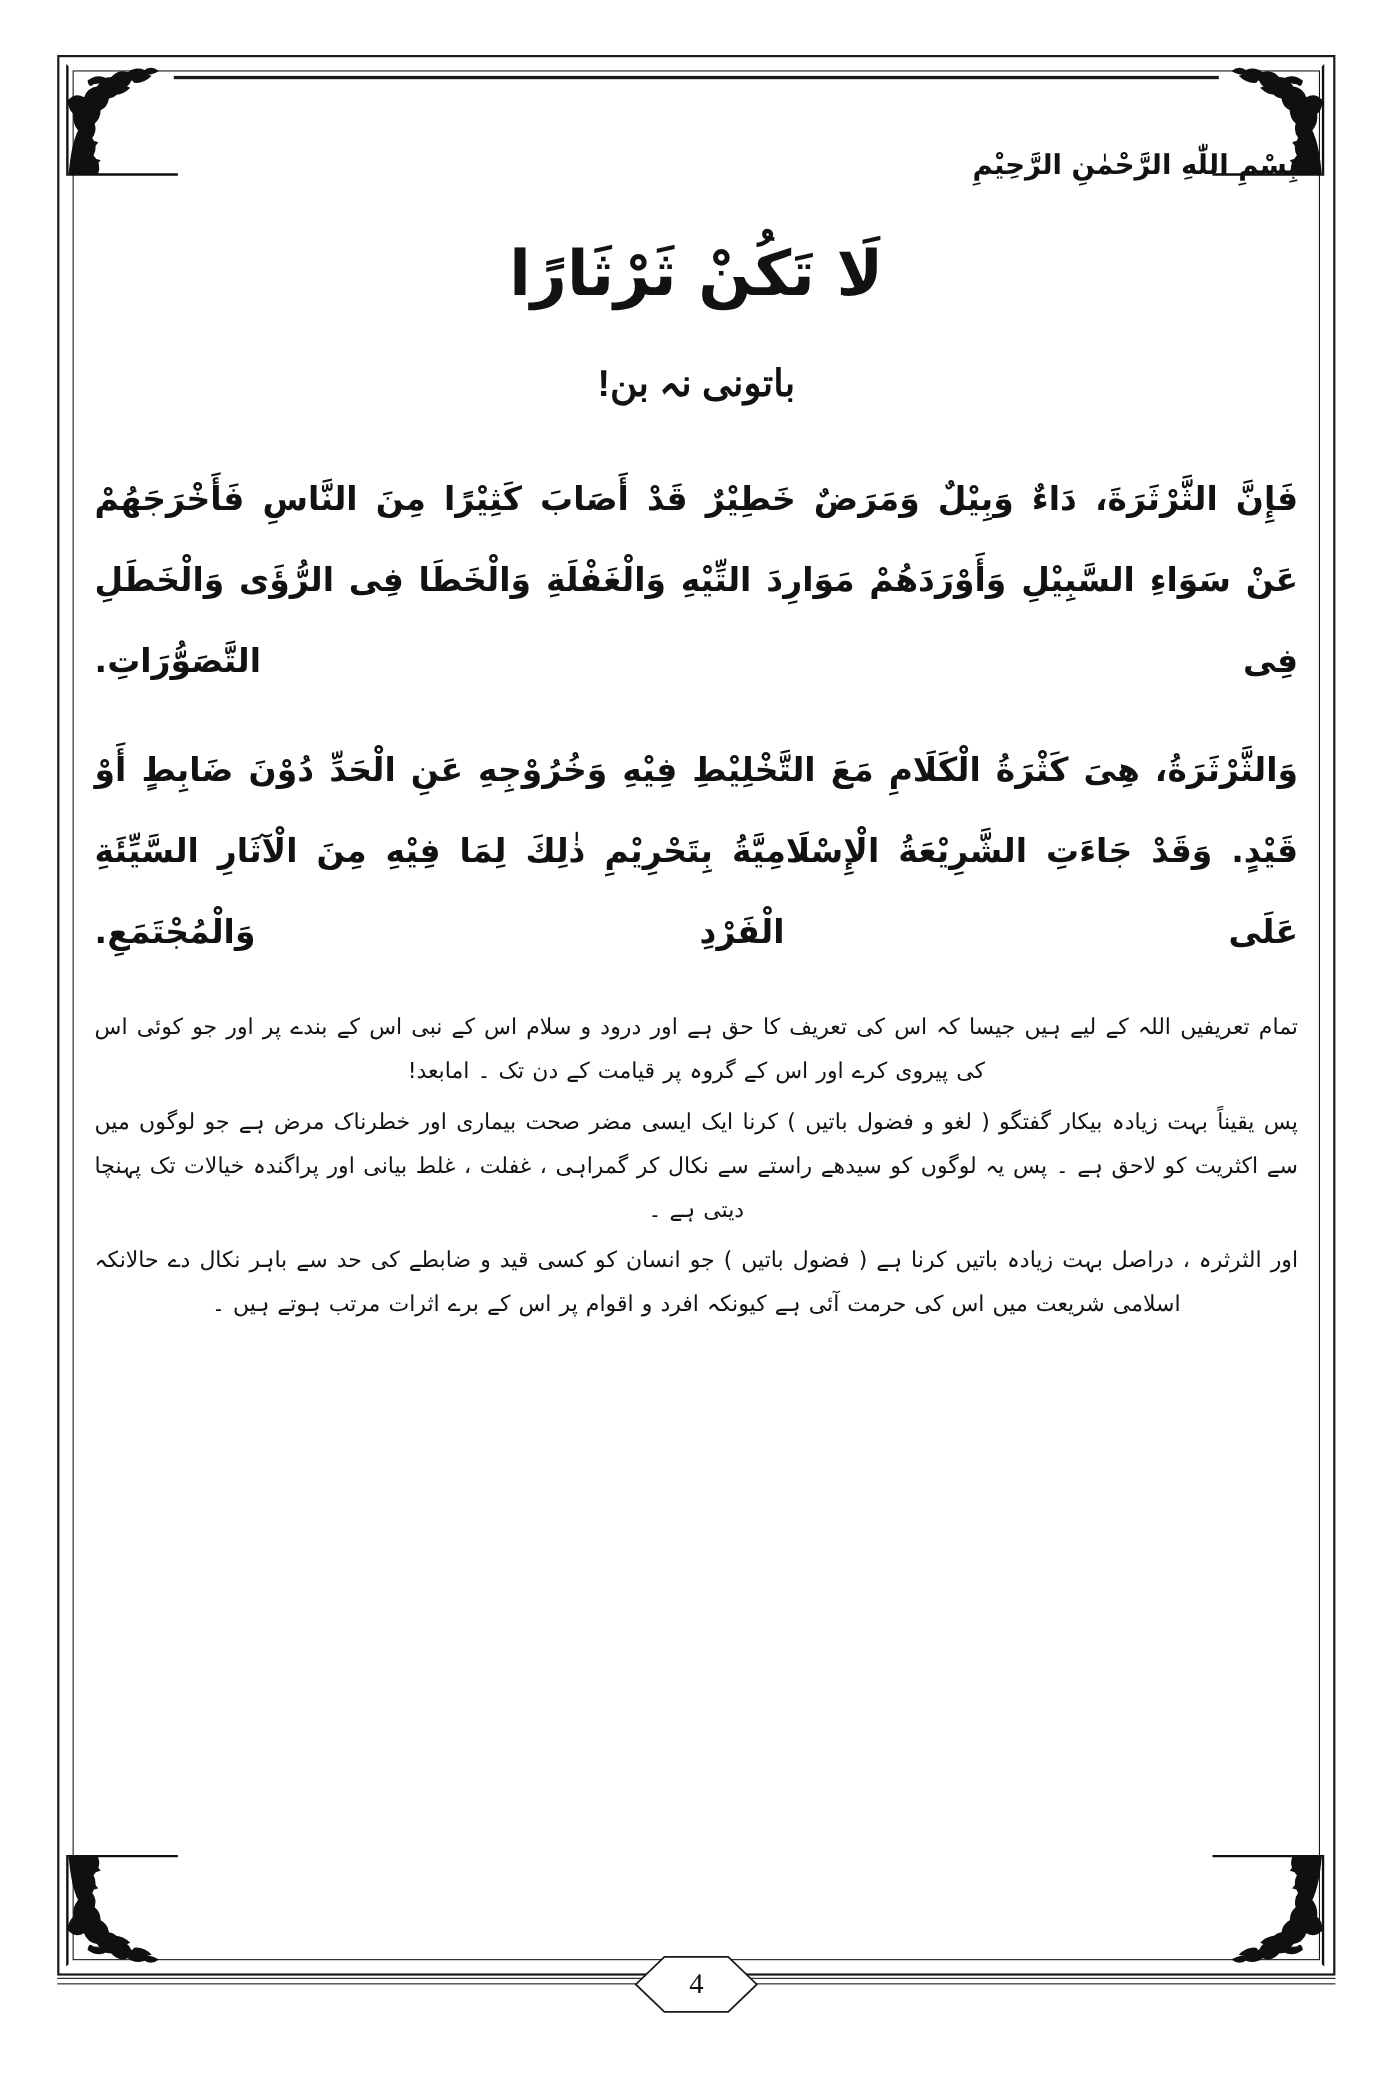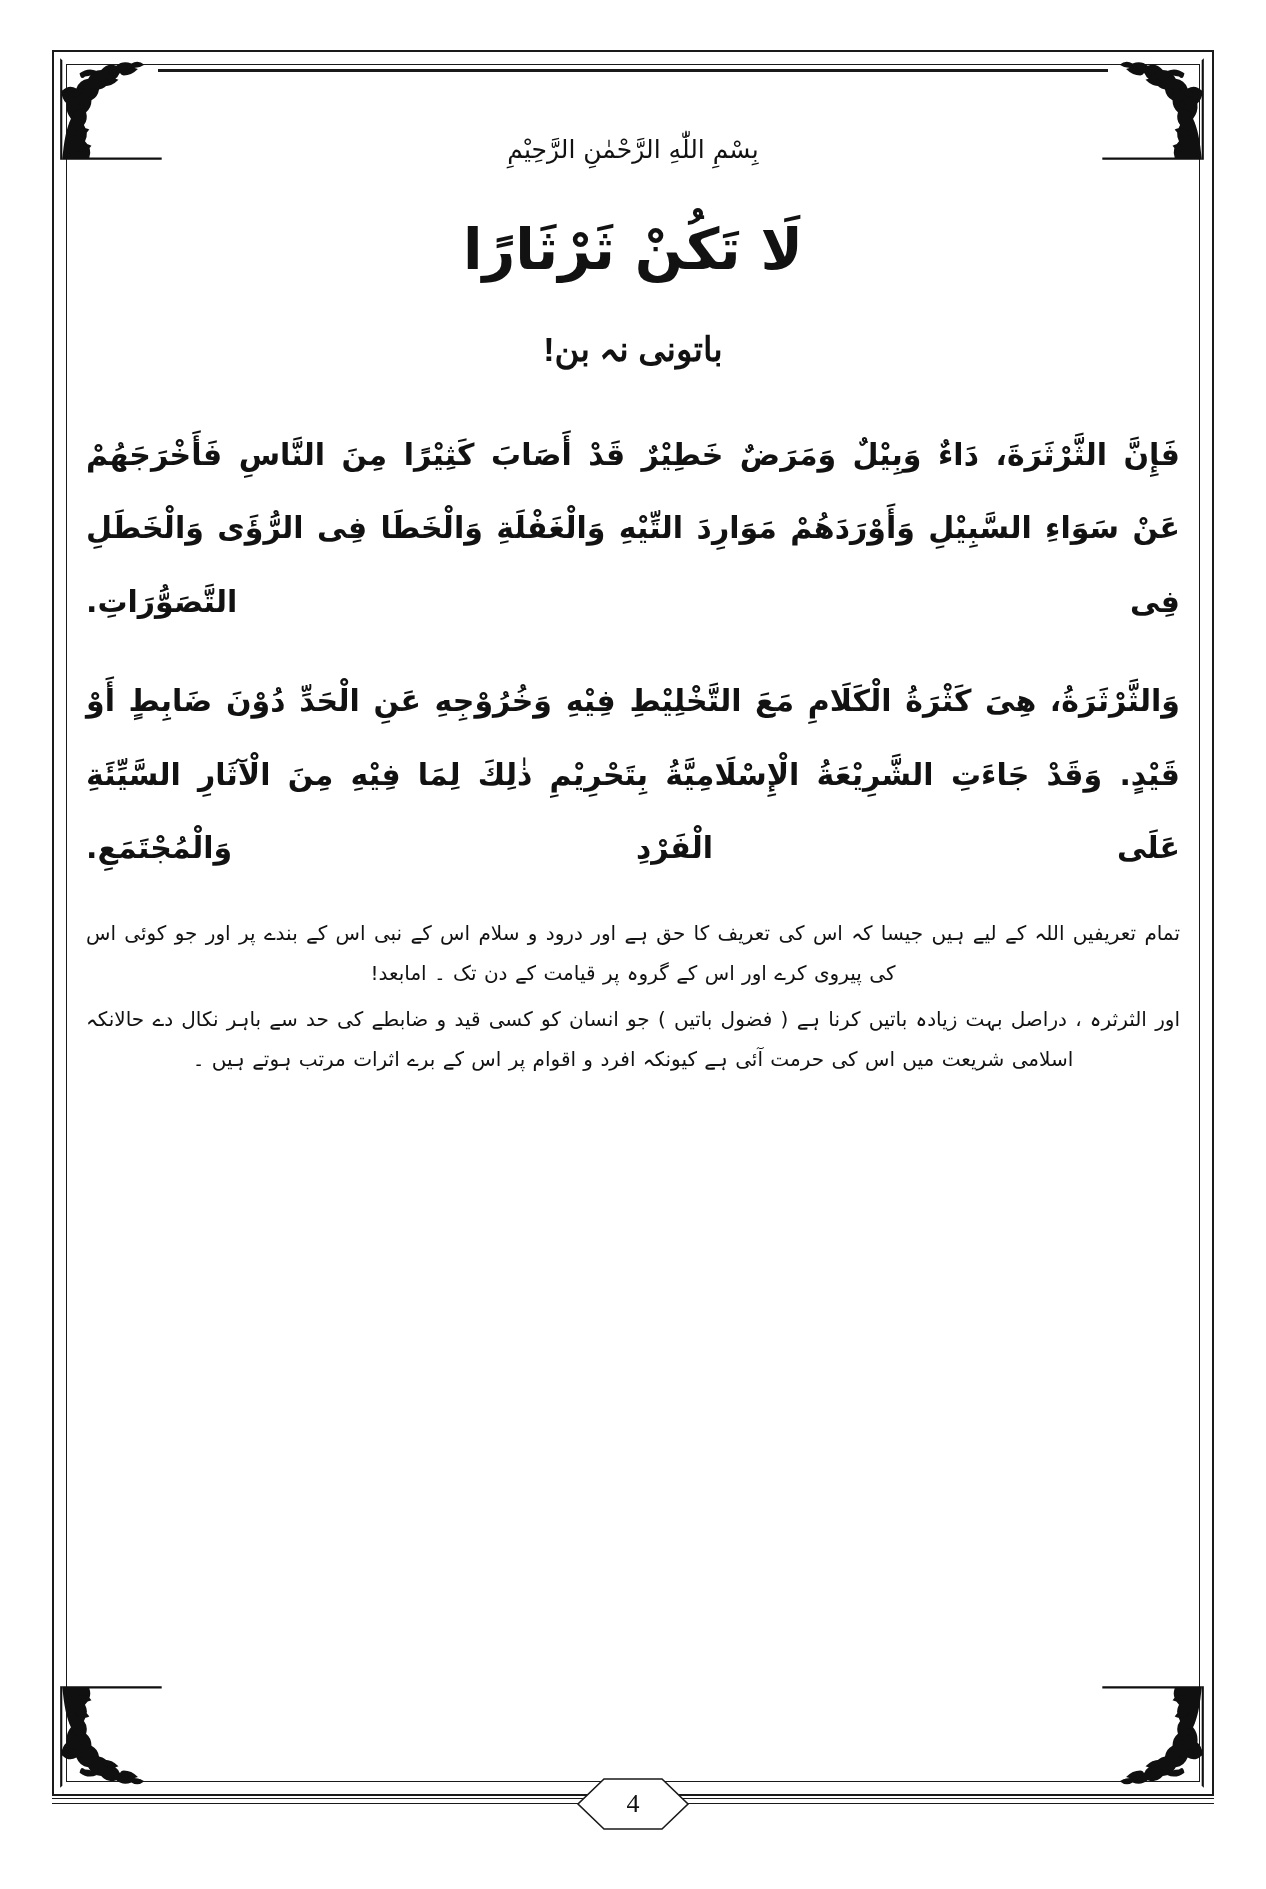--- a/index.html
+++ b/index.html
@@ -71,22 +71,23 @@
     height: 1660px;
     direction: rtl;
     text-align: center;
   }
 
   .basmala {
     font-family: "DejaVu Sans", "Liberation Sans", sans-serif;
     font-size: 25px;
     line-height: 1.4;
     margin-top: 36px;
-    font-weight: 400;
+    font-weight: 700;
     letter-spacing: 0.5px;
+    text-align: right;
   }
 
   .title-ar {
     font-family: "DejaVu Sans", "Liberation Sans", sans-serif;
     font-size: 57px;
     font-weight: 700;
     line-height: 1.35;
     margin-top: 44px;
   }
 
@@ -260,20 +261,21 @@
 
     <h2 class="title-ur">باتونی نہ بن!</h2>
 
     <div class="arabic-body">
       <p class="ar-para">فَإِنَّ الثَّرْثَرَةَ، دَاءٌ وَبِيْلٌ وَمَرَضٌ خَطِيْرٌ قَدْ أَصَابَ كَثِيْرًا مِنَ النَّاسِ فَأَخْرَجَهُمْ عَنْ سَوَاءِ السَّبِيْلِ وَأَوْرَدَهُمْ مَوَارِدَ التِّيْهِ وَالْغَفْلَةِ وَالْخَطَا فِى الرُّؤَى وَالْخَطَلِ فِى التَّصَوُّرَاتِ.</p>
       <p class="ar-para">وَالثَّرْثَرَةُ، هِىَ كَثْرَةُ الْكَلَامِ مَعَ التَّخْلِيْطِ فِيْهِ وَخُرُوْجِهِ عَنِ الْحَدِّ دُوْنَ ضَابِطٍ أَوْ قَيْدٍ. وَقَدْ جَاءَتِ الشَّرِيْعَةُ الْإِسْلَامِيَّةُ بِتَحْرِيْمِ ذٰلِكَ لِمَا فِيْهِ مِنَ الْآثَارِ السَّيِّئَةِ عَلَى الْفَرْدِ وَالْمُجْتَمَعِ.</p>
     </div>
 
     <div class="urdu-body">
       <p class="ur-para">تمام تعریفیں اللہ کے لیے ہیں جیسا کہ اس کی تعریف کا حق ہے اور درود و سلام اس کے نبی اس کے بندے پر اور جو کوئی اس کی پیروی کرے اور اس کے گروہ پر قیامت کے دن تک ۔ امابعد!</p>
+      <p class="ur-para">پس یقیناً بہت زیادہ بیکار گفتگو ( لغو و فضول باتیں ) کرنا ایک ایسی مضر صحت بیماری اور خطرناک مرض ہے جو لوگوں میں سے اکثریت کو لاحق ہے ۔ پس یہ لوگوں کو سیدھے راستے سے نکال کر گمراہی ، غفلت ، غلط بیانی اور پراگندہ خیالات تک پہنچا دیتی ہے ۔</p>
       <p class="ur-para">اور الثرثرہ ، دراصل بہت زیادہ باتیں کرنا ہے ( فضول باتیں ) جو انسان کو کسی قید و ضابطے کی حد سے باہر نکال دے حالانکہ اسلامی شریعت میں اس کی حرمت آئی ہے کیونکہ افرد و اقوام پر اس کے برے اثرات مرتب ہوتے ہیں ۔</p>
     </div>
 
   </div>
 
   <div class="footer">
     <div class="footer-rule"></div>
     <div class="page-badge">
       <svg viewBox="0 0 116 56" aria-hidden="true">
         <polygon points="29,3 87,3 113,28 87,53 29,53 3,28" fill="#ffffff" stroke="#1a1a1a" stroke-width="1.6"></polygon>

